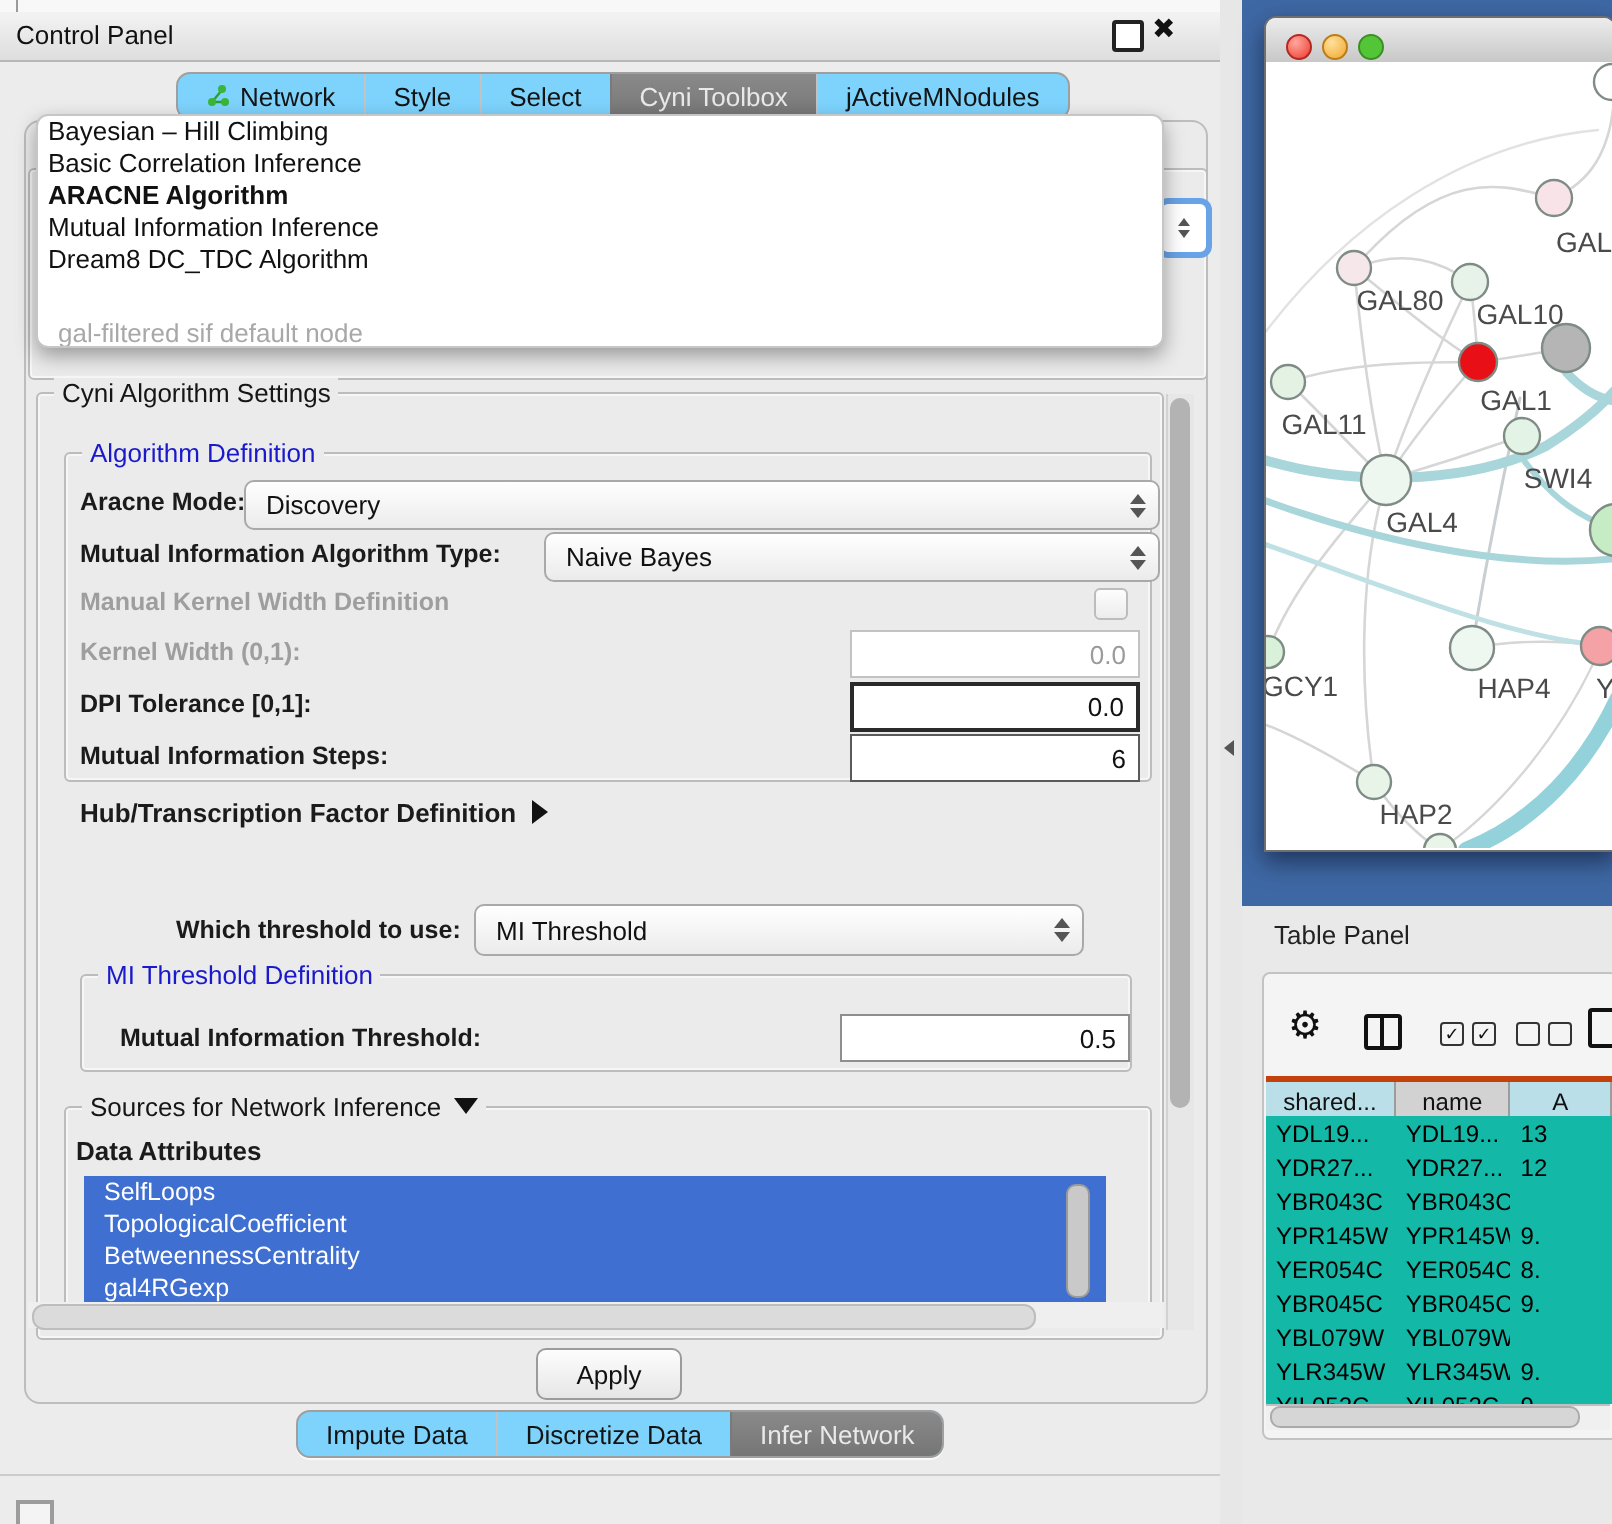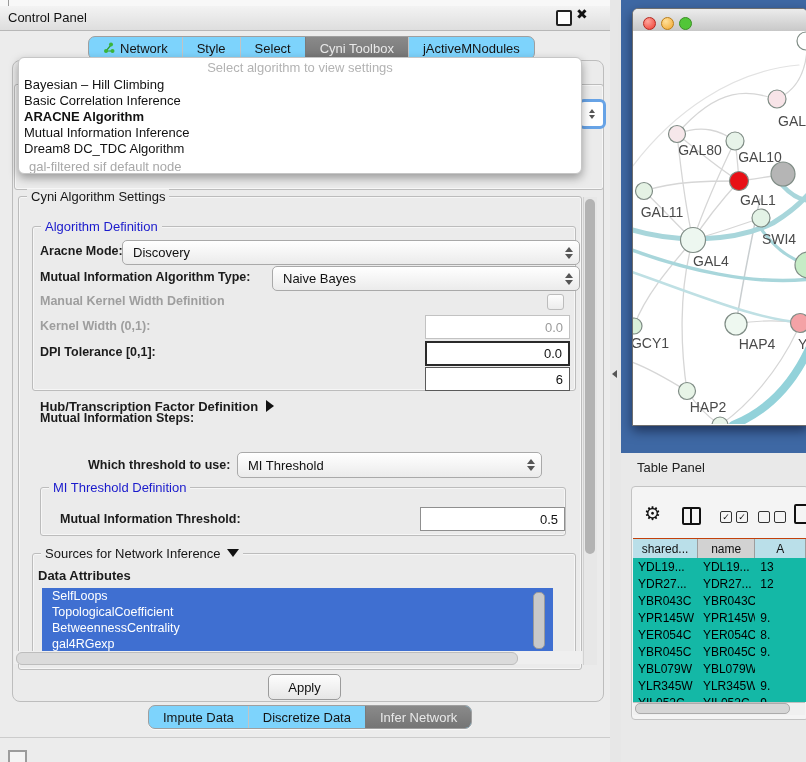--- a/index.html
+++ b/index.html
@@ -74,21 +74,21 @@
   #table-region{left:621px;top:453px;width:185px;height:309px;background:#e9e9e9;}
   #table-panel-title{left:637px;top:460px;font-size:13px;color:#222;}
   #table-subpanel{left:631px;top:486px;width:176px;height:232px;border:1px solid #c3c3c3;border-radius:4px;background:#f4f4f4;}
   .tp-icon{position:absolute;color:#111;}
   #gear-icon{left:644px;top:502px;font-size:19px;font-weight:bold;}
   #split-icon{left:682px;top:507px;width:15px;height:14px;border:2px solid #111;border-radius:2px;}
   #split-icon::after{content:"";position:absolute;left:6px;top:0;width:2px;height:14px;background:#111;}
   .cb-pair{position:absolute;display:flex;gap:4px;}
   .cb{width:10px;height:10px;border:1.5px solid #333;border-radius:2px;font-size:9px;line-height:10px;text-align:center;color:#111;}
   #doc-icon{left:794px;top:504px;width:12px;height:16px;border:2px solid #111;border-radius:2px;background:#f4f4f4;}
-  #tbl-header{left:633px;top:538px;width:173px;height:20px;display:flex;overflow:hidden;border-top:1px solid #c2410c;border-bottom:1px solid #9d9d9d;font-size:12px;color:#111;}
+  #tbl-header{left:633px;top:538px;width:173px;height:20px;display:flex;overflow:hidden;border-top:3px solid #c2410c;border-bottom:1px solid #9d9d9d;font-size:12px;color:#111;}
   #tbl-header .hcell{display:flex;align-items:center;justify-content:center;border-right:1px solid #9d9d9d;box-sizing:border-box;height:100%;}
   #tbl-rows{left:633px;top:558px;width:173px;height:144px;overflow:hidden;background:#14b8a6;font-size:12px;color:#000;}
   .trow{display:flex;height:17px;align-items:center;}
   .tcell{padding-left:5px;box-sizing:border-box;overflow:hidden;white-space:nowrap;}
   #tbl-hscroll{left:633px;top:702px;width:172px;height:12px;background:#f0f0f0;border-top:1px solid #c0c0c0;}
   #tbl-hthumb{left:635px;top:703px;width:153px;height:9px;background:#d6d6d6;border:1px solid #ababab;border-radius:5px;}
   
   #inference-group{left:14px;top:84px;width:588px;height:104px;}
   #focus-stepper{left:578px;top:99px;width:22px;height:24px;border:3px solid #67a3e6;border-radius:6px;background:#fff;
                  display:flex;flex-direction:column;align-items:center;justify-content:center;gap:2px;}
@@ -142,21 +142,20 @@
 
   <div class="abs" id="outer-panel"></div>
 
   <div class="groupbox" id="inference-group"></div>
   <div class="abs" id="focus-stepper">
     <span class="up"></span>
       <span class="dn"></span>
   </div>
 
   <div class="abs" id="algo-popup">
-    <div class="prompt">Select algorithm to view settings</div>
     <div id="popup-items">
         <div class="popup-item">Bayesian – Hill Climbing</div>
         <div class="popup-item">Basic Correlation Inference</div>
         <div class="popup-item bold">ARACNE Algorithm</div>
         <div class="popup-item">Mutual Information Inference</div>
         <div class="popup-item">Dream8 DC_TDC Algorithm</div>
       </div>
     <div id="behind-combo-text">gal-filtered sif default node</div>
   </div>
 
@@ -186,21 +185,21 @@
   <span class="lbl dis" style="left:40px;top:294px;">Manual Kernel Width Definition</span>
   <div class="checkbox" style="left:547px;top:294px;"></div>
   <span class="lbl dis" style="left:40px;top:319px;">Kernel Width (0,1):</span>
   <div class="field" style="left:425px;top:315px;width:131px;height:22px;border:1px solid #c2c2c2;color:#9b9b9b;">
     <span>0.0</span>
   </div>
   <span class="lbl" style="left:40px;top:345px;">DPI Tolerance [0,1]:</span>
   <div class="field" style="left:425px;top:341px;width:129px;height:21px;border:2px solid #2a2a2a;">
     <span>0.0</span>
   </div>
-  <span class="lbl" style="left:40px;top:371px;margin-top:40px;">Mutual Information Steps:</span>
+  <span class="lbl" style="left:40px;top:371px;">Mutual Information Steps:</span>
   <div class="field" style="left:425px;top:367px;width:131px;height:22px;border:1px solid #5a5a5a;">
     <span>6</span>
   </div>
 
   <span class="lbl" style="left:40px;top:399px;font-size:13px;">
     <span>Hub/Transcription Factor Definition</span><span class="tri-right"></span>
   </span>
 
   <span class="lbl" style="left:88px;top:458px;">Which threshold to use:</span>
   <div class="combo" style="left:237px;top:452px;width:293px;height:24px;">

